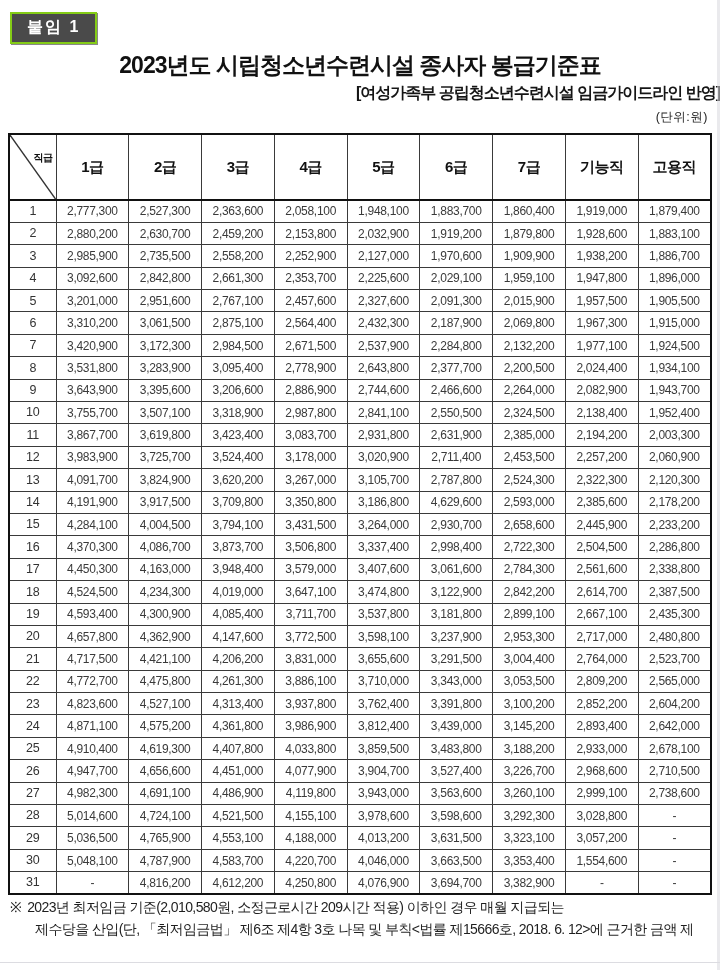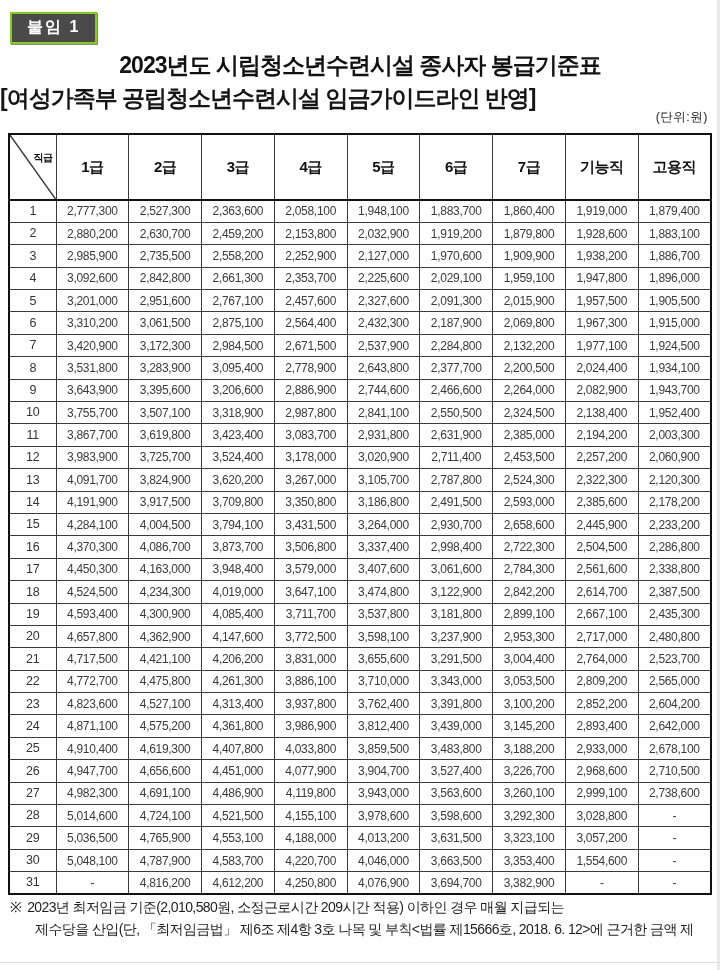--- a/index.html
+++ b/index.html
@@ -17,21 +17,21 @@
     padding:3px 15px 4px 15px;
     box-shadow:1px 1px 0 #888;
   }
 
   .title {
     position:absolute; top:50px; left:0; width:100%;
     text-align:center; font-size:23px; font-weight:800; letter-spacing:-1px; color:#111;
   }
   .subtitle {
     position:absolute; top:83px; left:0; width:100%;
-    text-align:left; font-size:23px; font-weight:700; letter-spacing:-1px; color:#151515;
+    text-align:right; font-size:16px; font-weight:700; letter-spacing:-1px; color:#151515;
   }
   .unit {
     position:absolute; top:109px; right:12px;
     font-size:12.5px; color:#222; letter-spacing:0.5px;
   }
 
   table.salary {
     position:absolute; left:8px; top:133px; width:704px;
     border-collapse:collapse; table-layout:fixed;
     border:2.5px solid #111;
@@ -280,21 +280,21 @@
           <td>2,322,300</td>
           <td>2,120,300</td>
         </tr>
         <tr>
           <th class="step">14</th>
           <td>4,191,900</td>
           <td>3,917,500</td>
           <td>3,709,800</td>
           <td>3,350,800</td>
           <td>3,186,800</td>
-          <td>2,491,500</td>
+          <td>4,629,600</td>
           <td>2,593,000</td>
           <td>2,385,600</td>
           <td>2,178,200</td>
         </tr>
         <tr>
           <th class="step">15</th>
           <td>4,284,100</td>
           <td>4,004,500</td>
           <td>3,794,100</td>
           <td>3,431,500</td>

